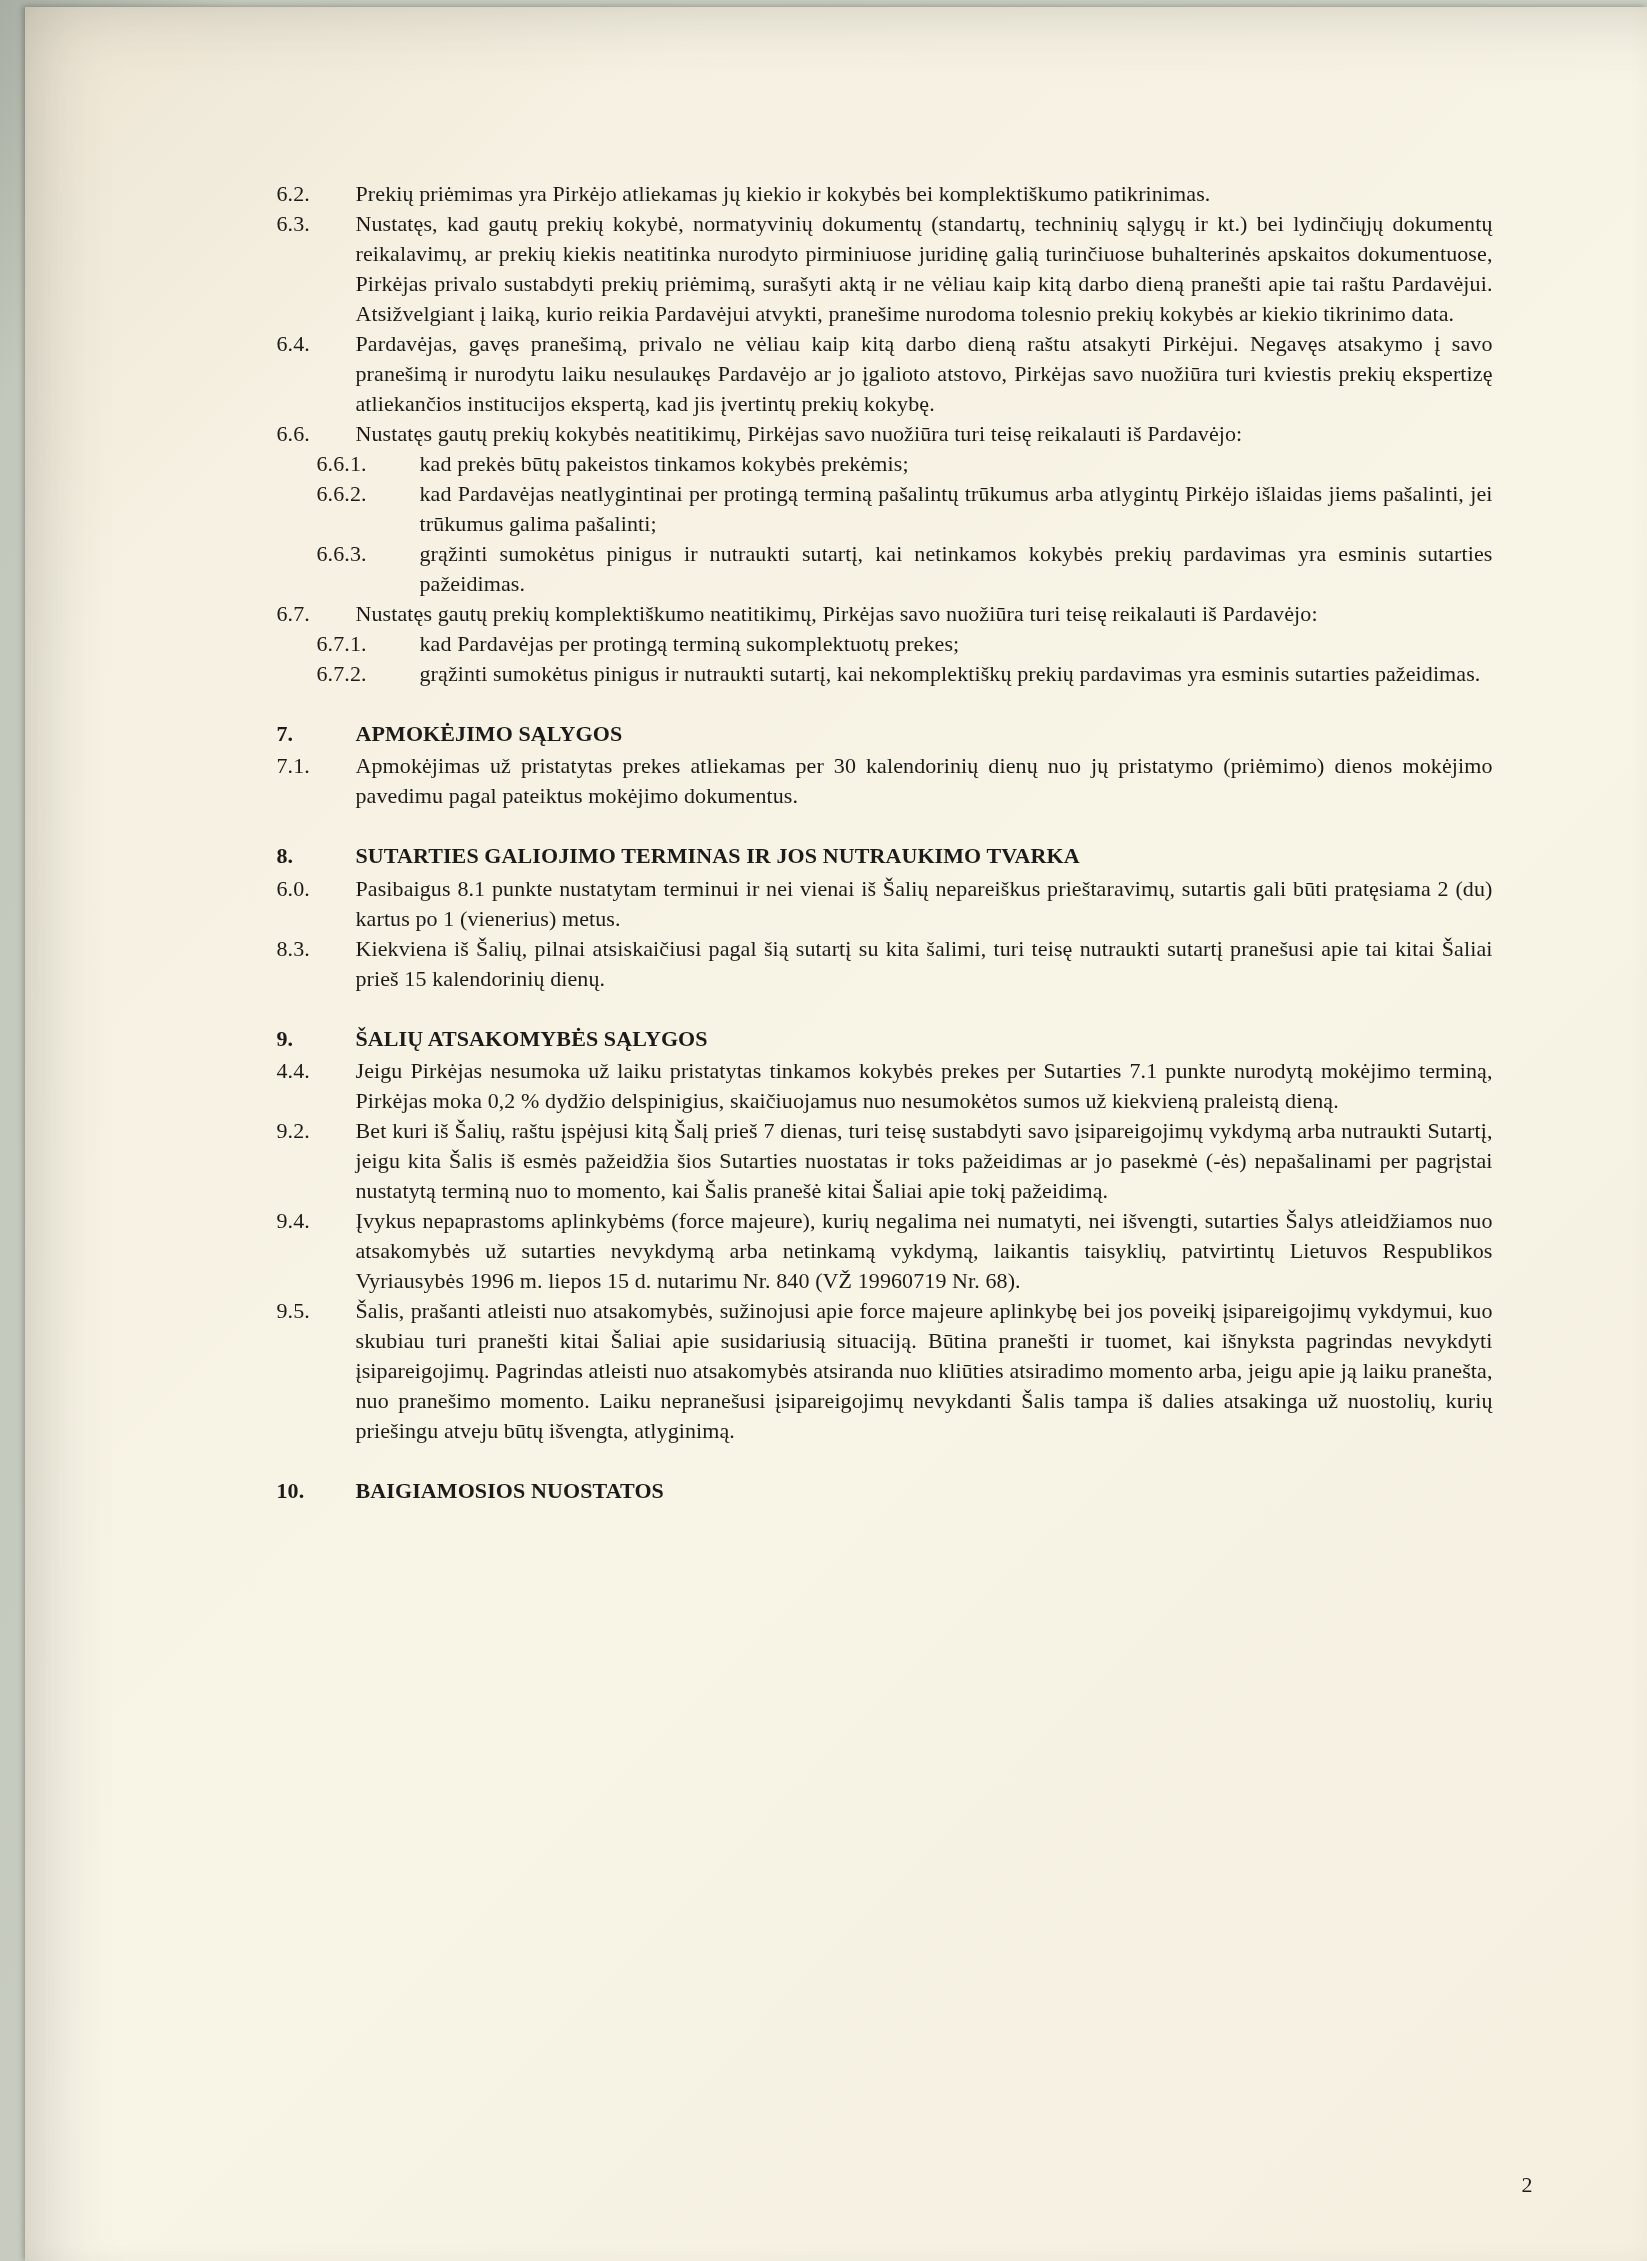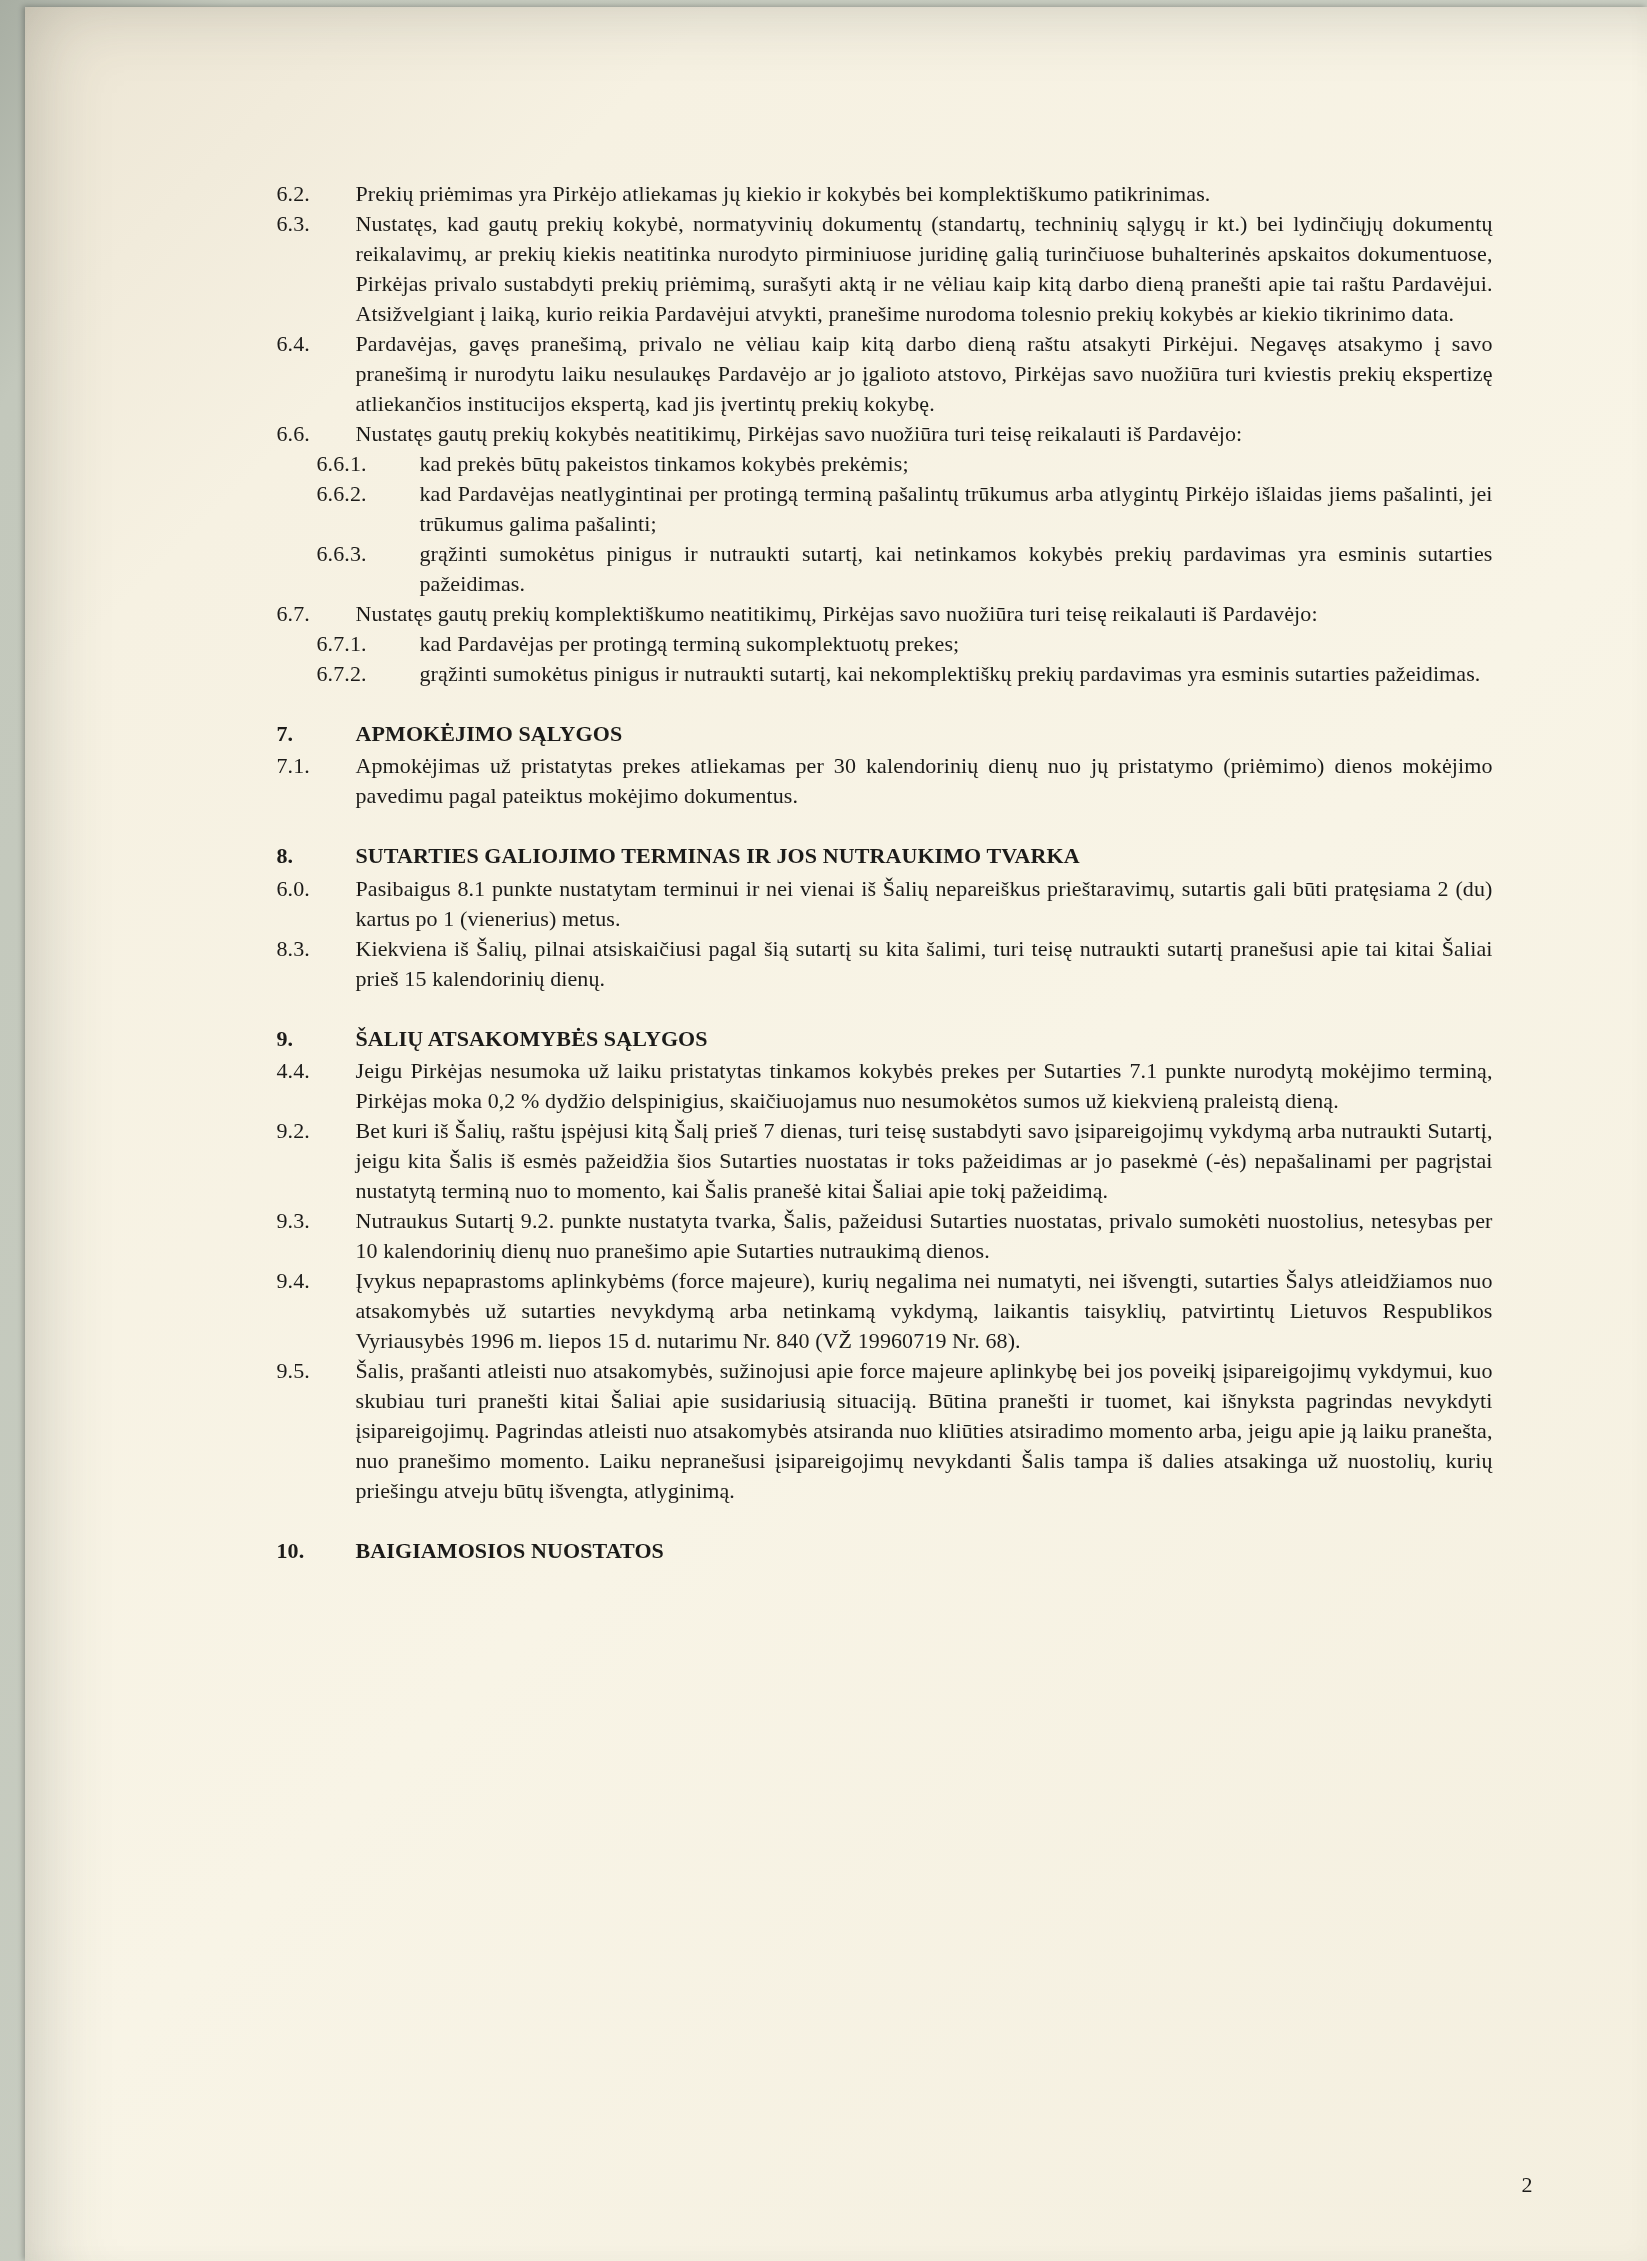--- a/index.html
+++ b/index.html
@@ -133,24 +133,20 @@
       </div>
       <div class="row item">
         <span class="num">4.4.</span>
         <span class="txt"><span>Jeigu Pirkėjas nesumoka už laiku pristatytas tinkamos kokybės prekes per Sutarties 7.1 punkte nurodytą mokėjimo terminą, Pirkėjas moka 0,2 % dydžio delspinigius, skaičiuojamus nuo nesumokėtos sumos už kiekvieną praleistą dieną.</span></span>
       </div>
       <div class="row item">
         <span class="num">9.2.</span>
         <span class="txt"><span>Bet kuri iš Šalių, raštu įspėjusi kitą Šalį prieš 7 dienas, turi teisę sustabdyti savo įsipareigojimų vykdymą arba nutraukti Sutartį, jeigu kita Šalis iš esmės pažeidžia šios Sutarties nuostatas ir toks pažeidimas ar jo pasekmė (-ės) nepašalinami per pagrįstai nustatytą terminą nuo to momento, kai Šalis pranešė kitai Šaliai apie tokį pažeidimą.</span></span>
       </div>
       <div class="row item">
-        <span class="num">9.3.</span>
-        <span class="txt"><span>Nutraukus Sutartį 9.2. punkte nustatyta tvarka, Šalis, pažeidusi Sutarties nuostatas, privalo sumokėti nuostolius, netesybas per 10 kalendorinių dienų nuo pranešimo apie Sutarties nutraukimą dienos.</span></span>
-      </div>
-      <div class="row item">
         <span class="num">9.4.</span>
         <span class="txt"><span>Įvykus nepaprastoms aplinkybėms (force majeure), kurių negalima nei numatyti, nei išvengti, sutarties Šalys atleidžiamos nuo atsakomybės už sutarties nevykdymą arba netinkamą vykdymą, laikantis taisyklių, patvirtintų Lietuvos Respublikos Vyriausybės 1996 m. liepos 15 d. nutarimu Nr. 840 (VŽ 19960719  Nr. 68).</span></span>
       </div>
       <div class="row item">
         <span class="num">9.5.</span>
         <span class="txt"><span>Šalis, prašanti atleisti nuo atsakomybės, sužinojusi apie force majeure aplinkybę bei jos poveikį įsipareigojimų vykdymui, kuo skubiau turi pranešti kitai Šaliai apie susidariusią situaciją. Būtina pranešti ir tuomet, kai išnyksta pagrindas nevykdyti įsipareigojimų. Pagrindas atleisti nuo atsakomybės atsiranda nuo kliūties atsiradimo momento arba, jeigu apie ją laiku pranešta, nuo pranešimo momento. Laiku nepranešusi įsipareigojimų nevykdanti Šalis tampa iš dalies atsakinga už nuostolių, kurių priešingu atveju būtų išvengta, atlyginimą.</span></span>
       </div>
       <div class="row heading">
         <span class="num">10.</span>
         <span class="txt"><span>BAIGIAMOSIOS NUOSTATOS</span></span>

